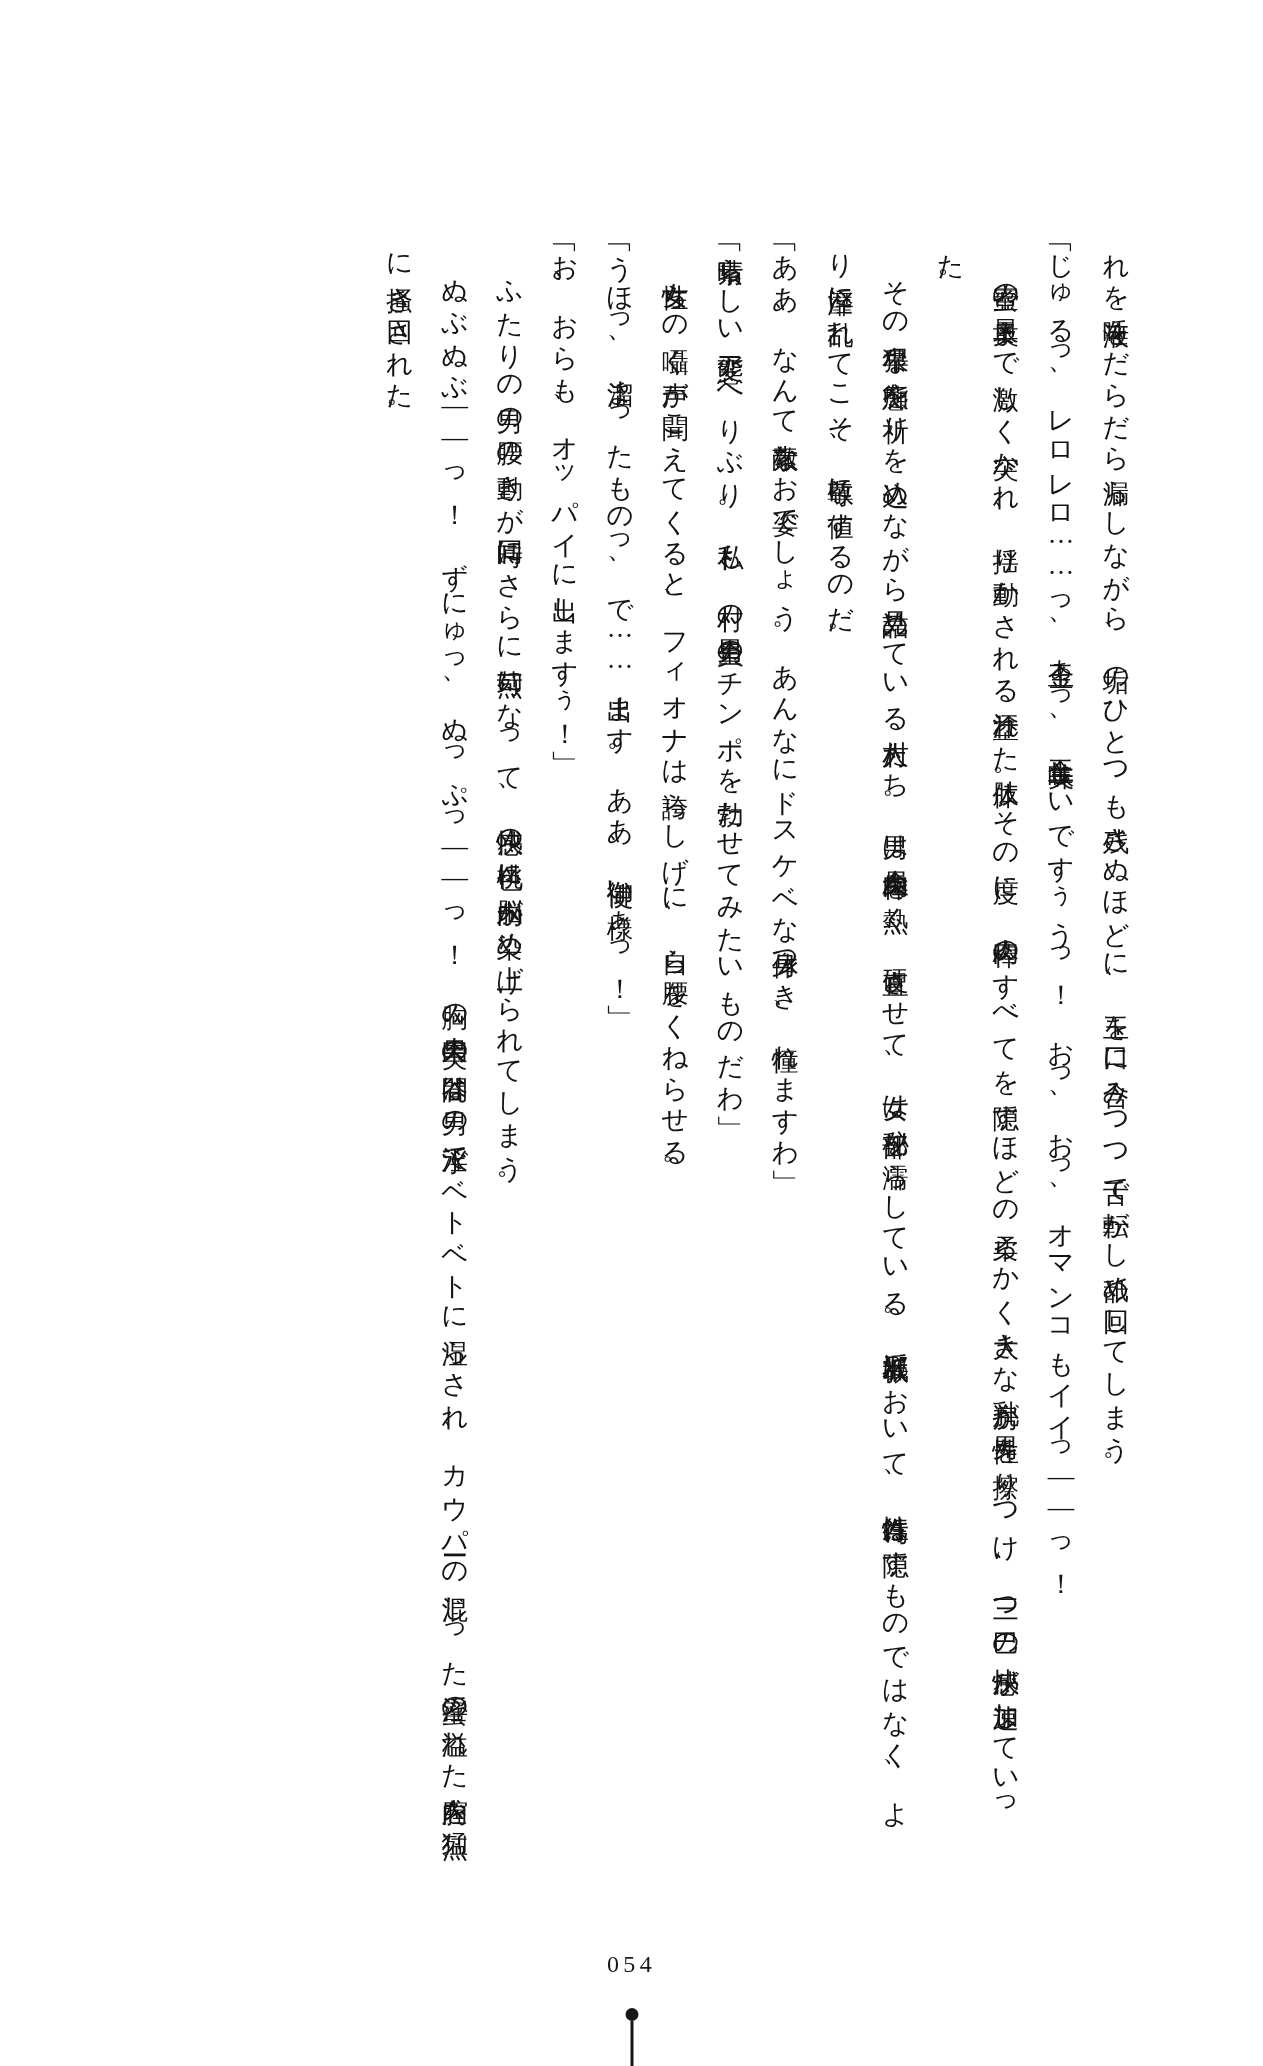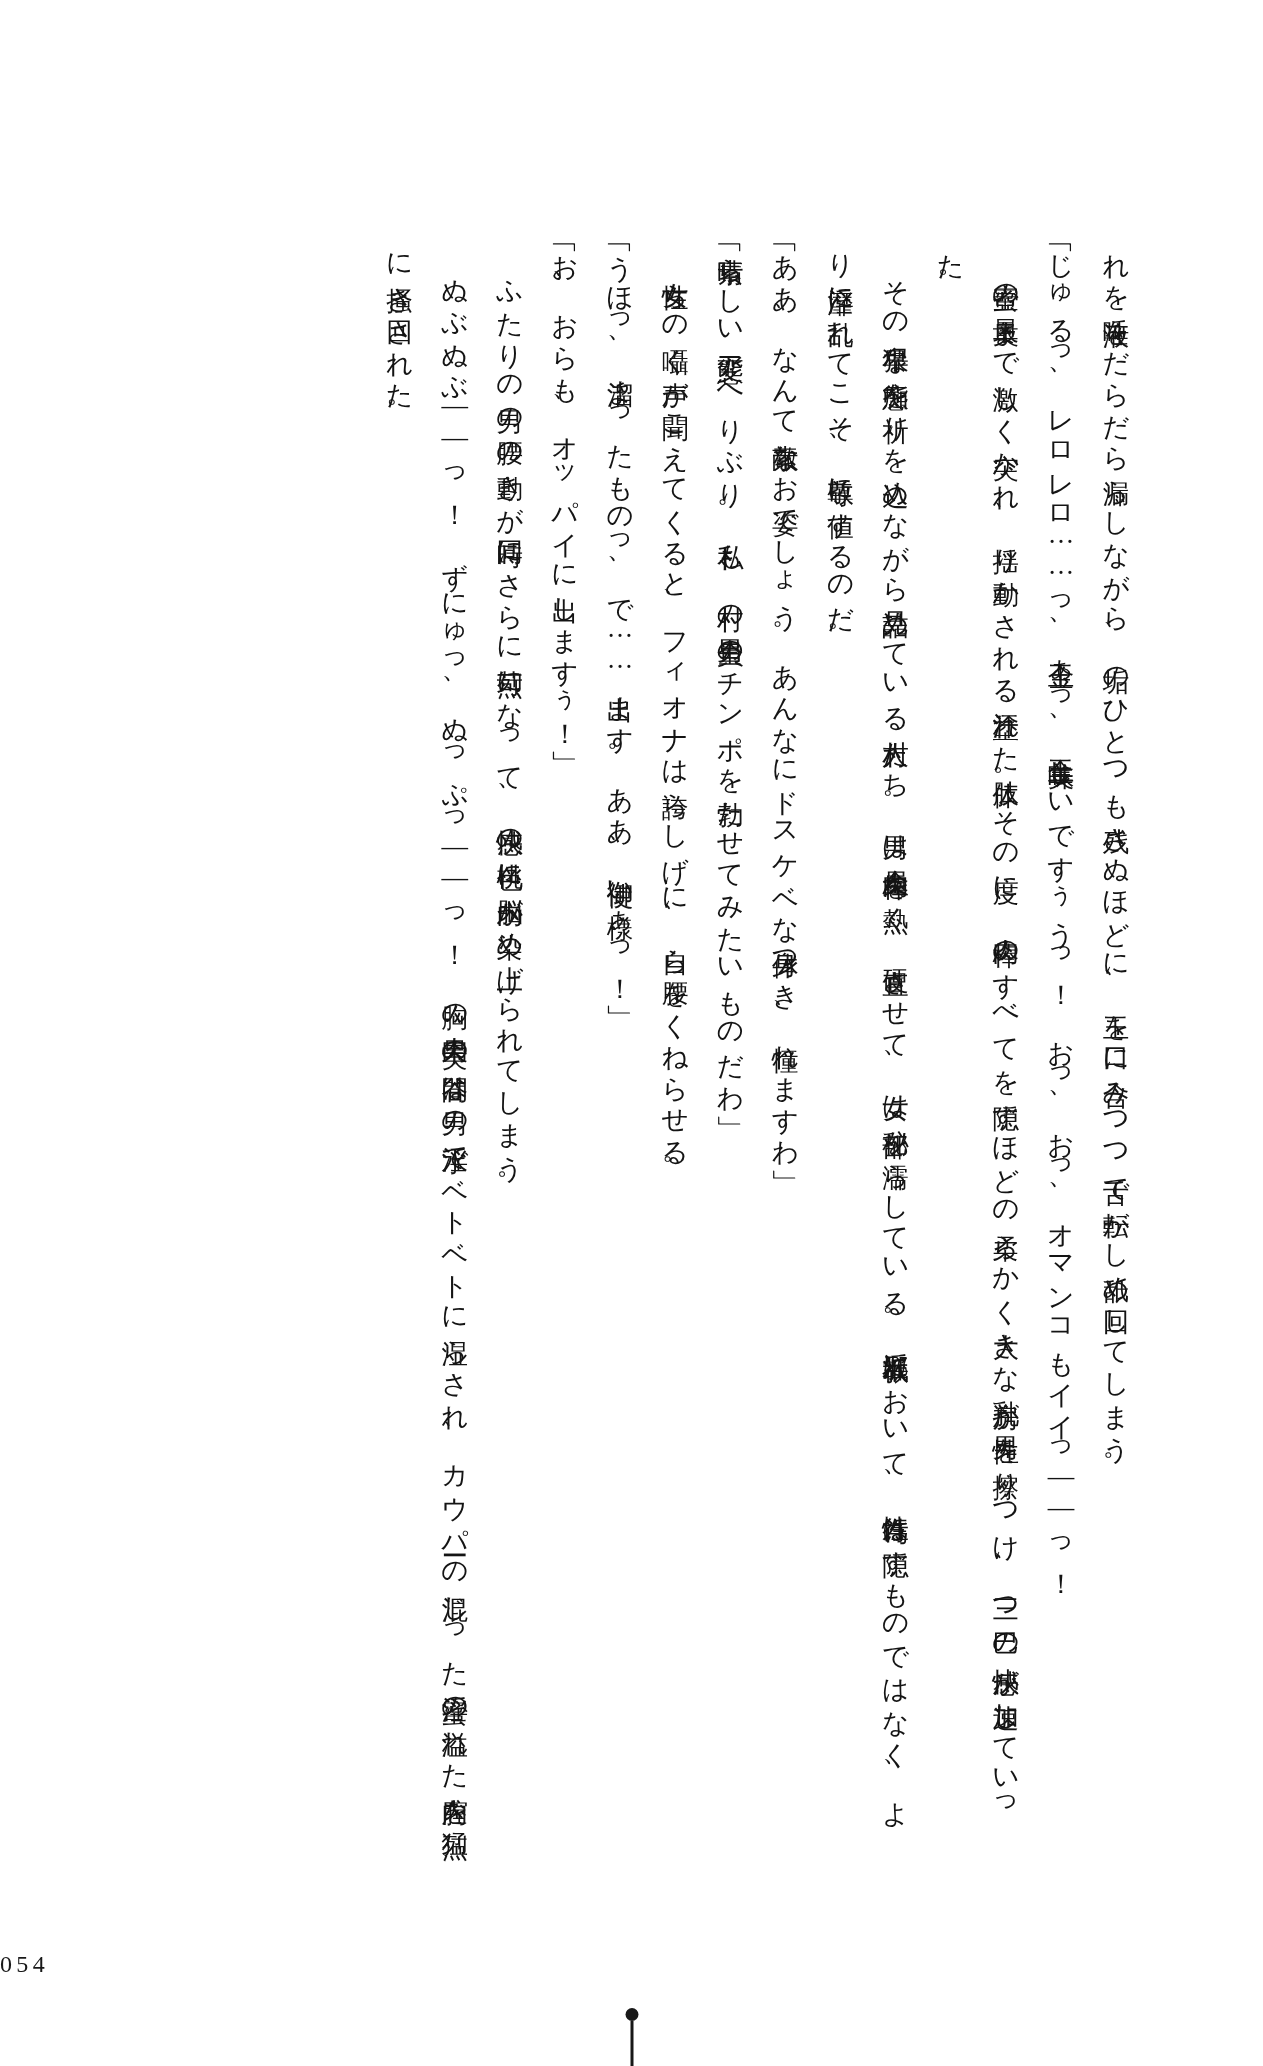--- a/index.html
+++ b/index.html
@@ -42,20 +42,21 @@
     text-indent: 0;
   }
   .text-block p.indent {
     text-indent: 1em;
   }
   .page-number {
     position: absolute;
     left: 0;
     right: 0;
     bottom: 88px;
+    text-align: center;
     font-size: 24px;
     letter-spacing: 0.18em;
     font-family: "Liberation Serif", "DejaVu Serif", serif;
     color: #181818;
   }
   .footer-mark {
     position: absolute;
     left: 50%;
     bottom: 0px;
     transform: translateX(-50%);

